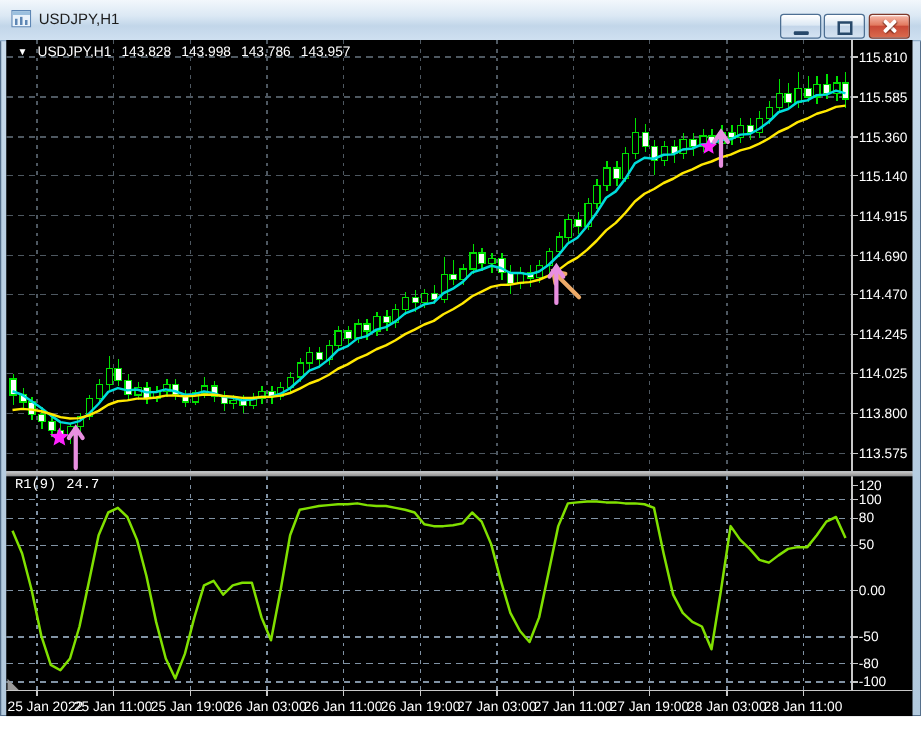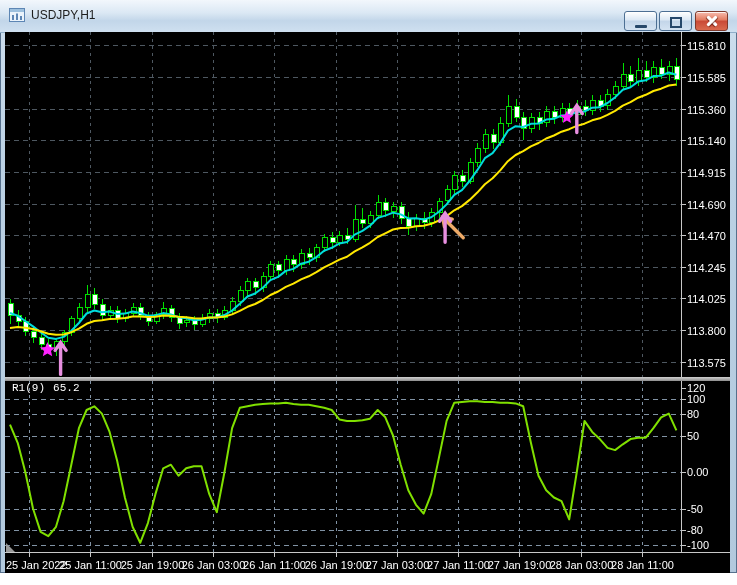--- a/index.html
+++ b/index.html
@@ -299,20 +299,28 @@
       <polyline points="5.0,281.0 12.7,283.8 20.3,289.0 28.0,294.4 35.6,300.3 43.3,305.7 51.0,306.9 58.6,304.9 66.3,298.8 73.9,291.0 81.6,281.5 89.3,278.5 96.9,280.3 104.6,279.6 112.2,281.9 119.9,281.6 127.6,279.5 135.2,281.0 142.9,283.8 150.5,283.3 158.2,281.1 165.9,282.5 173.5,285.3 181.2,286.2 188.8,288.3 196.5,287.7 204.2,285.5 211.8,285.4 219.5,283.0 227.1,278.6 234.8,271.8 242.5,264.5 250.1,261.5 257.8,255.7 265.4,248.1 273.1,244.9 280.8,238.9 288.4,236.9 296.1,231.7 303.7,229.7 311.4,225.1 319.1,218.7 326.7,215.8 334.4,211.5 342.0,210.1 349.7,202.6 357.4,198.9 365.0,193.7 372.7,185.9 380.3,183.6 388.0,180.6 395.7,182.4 403.3,186.4 411.0,186.3 418.6,187.6 426.3,185.2 434.0,179.8 441.6,172.4 449.3,162.8 456.9,158.2 464.6,149.0 472.3,138.2 479.9,126.2 487.6,121.1 495.2,111.1 502.9,98.7 510.6,94.2 518.2,95.0 525.9,91.8 533.5,91.5 541.2,87.6 548.9,86.8 556.5,83.5 564.2,83.1 571.8,80.1 579.5,79.5 587.2,75.7 594.8,75.2 602.5,71.0 610.1,65.4 617.8,57.8 625.5,55.2 633.1,49.6 640.8,48.3 648.4,44.1 656.1,43.7 663.8,40.5 671.4,42.7" fill="none" stroke="#00dcdc" stroke-width="2" stroke-linejoin="round"></polyline>
       <polyline points="5.0,296.0 12.7,295.1 20.3,295.7 28.0,297.0 35.6,299.2 43.3,301.7 51.0,302.8 58.6,302.5 66.3,300.2 73.9,296.7 81.6,291.8 89.3,289.0 96.9,288.3 104.6,286.9 112.2,286.8 119.9,286.0 127.6,284.5 135.2,284.4 142.9,285.1 150.5,284.7 158.2,283.6 165.9,283.8 173.5,284.8 181.2,285.3 188.8,286.3 196.5,286.4 204.2,285.6 211.8,285.5 219.5,284.5 227.1,282.4 234.8,278.9 242.5,274.8 250.1,272.0 257.8,268.0 265.4,263.0 273.1,259.5 280.8,254.9 288.4,251.7 296.1,247.4 303.7,244.3 311.4,240.2 319.1,235.3 326.7,231.7 334.4,227.6 342.0,224.7 349.7,219.4 357.4,215.4 365.0,210.8 372.7,205.0 380.3,201.3 388.0,197.5 395.7,195.9 403.3,195.7 411.0,194.3 418.6,193.7 426.3,191.8 434.0,188.5 441.6,184.1 449.3,178.3 456.9,174.1 464.6,167.9 472.3,160.6 479.9,152.3 487.6,146.3 495.2,138.4 502.9,129.2 510.6,123.0 518.2,119.2 525.9,114.4 533.5,111.0 541.2,106.5 548.9,103.5 556.5,99.7 564.2,97.2 571.8,93.9 579.5,91.7 587.2,88.3 594.8,86.3 602.5,82.9 610.1,78.8 617.8,73.6 625.5,70.2 633.1,65.7 640.8,62.8 648.4,59.0 656.1,56.7 663.8,53.5 671.4,52.5" fill="none" stroke="#ffe800" stroke-width="2" stroke-linejoin="round"></polyline>
       <polygon points="42.5,309.9 44.7,315.0 50.1,315.4 46.0,319.0 47.2,324.3 42.5,321.5 37.8,324.3 39.1,319.0 34.9,315.4 40.4,315.0" fill="#ff22ff"></polygon>
       <path d="M 55.6 311.4 L 55.6 342.4 M 50.1 318.4 L 55.6 310.4 L 61.1 318.4" stroke="#e88fe0" stroke-width="3.4" fill="none" stroke-linecap="round"></path>
       <path d="M 437.0 186.6 L 437.0 214.6 M 431.5 193.6 L 437.0 185.6 L 442.5 193.6" stroke="#edaa68" stroke-width="3.4" fill="none" stroke-linecap="round" transform="rotate(-45 437.0 184.6)"></path>
       <path d="M 440.1 182.3 L 440.1 210.3 M 434.6 189.3 L 440.1 181.3 L 445.6 189.3" stroke="#e88fe0" stroke-width="3.4" fill="none" stroke-linecap="round"></path>
       <polygon points="561.9,78.3 563.7,82.8 568.5,83.2 564.9,86.3 566.0,91.0 561.9,88.5 557.8,91.0 558.9,86.3 555.2,83.2 560.0,82.8" fill="#ff22ff"></polygon>
       <path d="M 571.8 74.6 L 571.8 100.6 M 566.3 81.6 L 571.8 73.6 L 577.3 81.6" stroke="#e88fe0" stroke-width="3.4" fill="none" stroke-linecap="round"></path>
     </svg>
 
+  <div class="ohlc-label">
+    <span class="tri-icon">▼</span>
+    <span>USDJPY,H1</span>
+    <span>143.828</span>
+    <span>143.998</span>
+    <span>143.786</span>
+    <span>143.957</span>
+  </div>
 
   <div class="panel-separator"></div>
 
   <svg id="indicator-chart" class="chart-svg" width="725" height="171">
       <g shape-rendering="crispEdges">
         <line x1="24.5" y1="0" x2="24.5" y2="171" stroke="#8193a5" stroke-dasharray="3 4"></line>
         <line x1="85.5" y1="0" x2="85.5" y2="171" stroke="#8193a5" stroke-dasharray="3 4"></line>
         <line x1="147.5" y1="0" x2="147.5" y2="171" stroke="#8193a5" stroke-dasharray="3 4"></line>
         <line x1="208.5" y1="0" x2="208.5" y2="171" stroke="#8193a5" stroke-dasharray="3 4"></line>
         <line x1="269.5" y1="0" x2="269.5" y2="171" stroke="#8193a5" stroke-dasharray="3 4"></line>
@@ -347,21 +355,21 @@
         <line x1="676" y1="149.5" x2="681" y2="149.5" stroke="#c8c8c8" shape-rendering="crispEdges"></line>
         <text x="682" y="153.4" fill="#ffffff">-80</text>
         <line x1="676" y1="164.5" x2="681" y2="164.5" stroke="#c8c8c8" shape-rendering="crispEdges"></line>
         <text x="682" y="168.0" fill="#ffffff">-100</text>
       </g>
       <polyline points="5.0,43.6 12.7,61.8 20.3,91.0 28.0,127.5 35.6,150.9 43.3,155.2 51.0,145.8 58.6,120.2 66.3,83.7 73.9,47.2 81.6,29.0 89.3,25.3 96.9,32.6 104.6,50.9 112.2,80.0 119.9,116.5 127.6,145.8 135.2,161.8 142.9,142.1 150.5,112.9 158.2,87.3 165.9,83.7 173.5,94.7 181.2,87.3 188.8,85.2 196.5,85.2 204.2,112.9 211.8,131.2 219.5,91.0 227.1,47.2 234.8,26.8 242.5,25.3 250.1,23.8 257.8,23.1 265.4,22.4 273.1,22.4 280.8,21.7 288.4,23.1 296.1,23.8 303.7,23.8 311.4,25.3 319.1,26.8 326.7,29.0 334.4,38.4 342.0,39.9 349.7,39.9 357.4,39.2 365.0,37.7 372.7,29.0 380.3,36.3 388.0,54.5 395.7,83.7 403.3,109.3 411.0,123.8 418.6,132.6 426.3,112.9 434.0,76.4 441.6,39.9 449.3,21.7 456.9,20.9 464.6,20.2 472.3,20.2 479.9,20.9 487.6,20.9 495.2,21.7 502.9,21.7 510.6,22.4 518.2,25.3 525.9,61.8 533.5,94.7 541.2,109.3 548.9,116.5 556.5,120.2 564.2,138.4 571.8,91.0 579.5,39.9 587.2,50.9 594.8,58.1 602.5,66.9 610.1,69.1 617.8,63.3 625.5,58.1 633.1,56.7 640.8,56.7 648.4,47.2 656.1,36.3 663.8,32.6 671.4,49.4" fill="none" stroke="#80e000" stroke-width="2" stroke-linejoin="round"></polyline>
     </svg>
 
   <div class="indicator-label">
     <span>R1(9)</span>
-    <span>65.2</span>
+    <span>24.7</span>
   </div>
 
   <div class="grip"></div>
 
   <svg id="time-axis" class="chart-svg" width="725" height="23">
       <line x1="0" y1="0.5" x2="725" y2="0.5" stroke="#c8c8c8" shape-rendering="crispEdges"></line>
       <line x1="24.5" y1="1" x2="24.5" y2="5" stroke="#c8c8c8" shape-rendering="crispEdges"></line>
       <text x="1" y="17" fill="#ffffff" text-anchor="start" font-size="11" font-family="&quot;Liberation Sans&quot;,&quot;DejaVu Sans&quot;,sans-serif">25 Jan 2022</text>
       <line x1="85.5" y1="1" x2="85.5" y2="5" stroke="#c8c8c8" shape-rendering="crispEdges"></line>
       <text x="85.5" y="17" fill="#ffffff" text-anchor="middle" font-size="11" font-family="&quot;Liberation Sans&quot;,&quot;DejaVu Sans&quot;,sans-serif">25 Jan 11:00</text>

